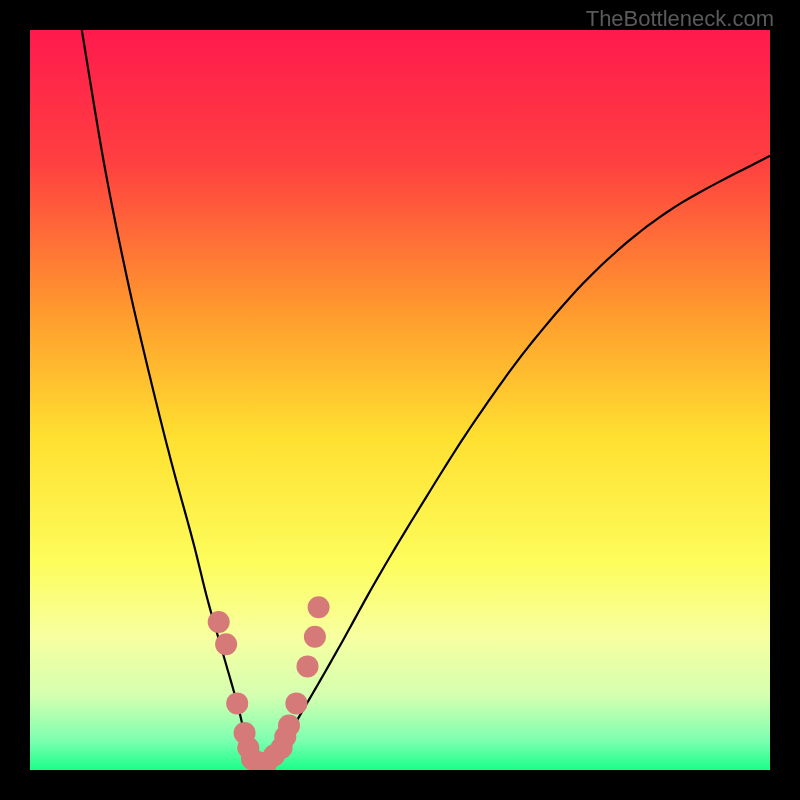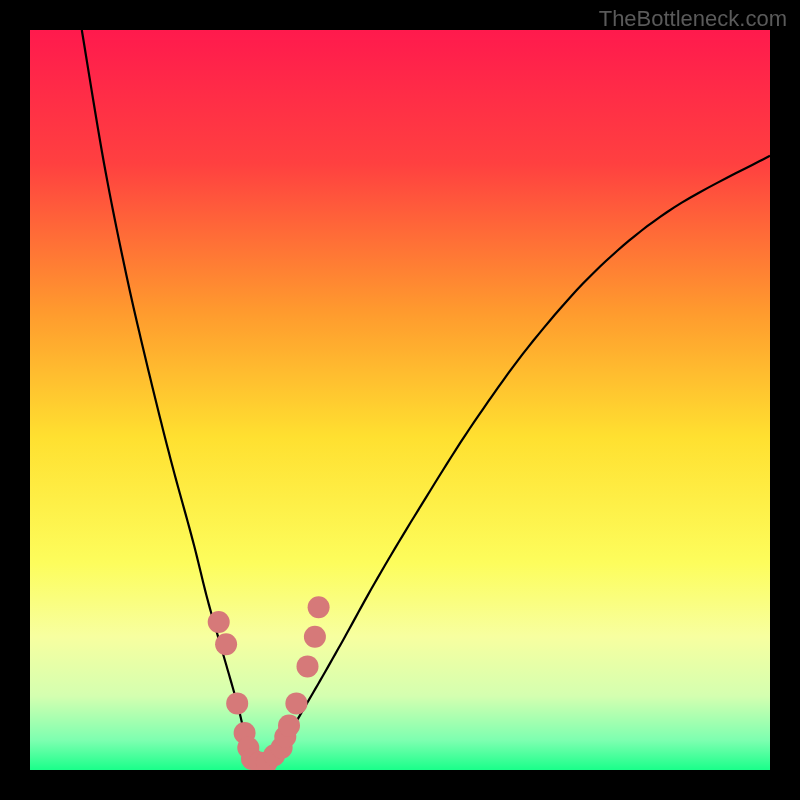--- a/index.html
+++ b/index.html
@@ -6,21 +6,21 @@
   html, body { width: 800px; height: 800px; overflow: hidden; background: #000; }
   .container {
     width: 800px;
     height: 800px;
     background: #000;
     position: relative;
   }
   .watermark {
     position: absolute;
     top: 6px;
-    right: 13px;
+    right: 26px;
     font-family: Arial, sans-serif;
     font-size: 22px;
     color: #5a5a5a;
     font-weight: 500;
     z-index: 10;
   }
   .plot {
     position: absolute;
     top: 30px;
     left: 30px;

